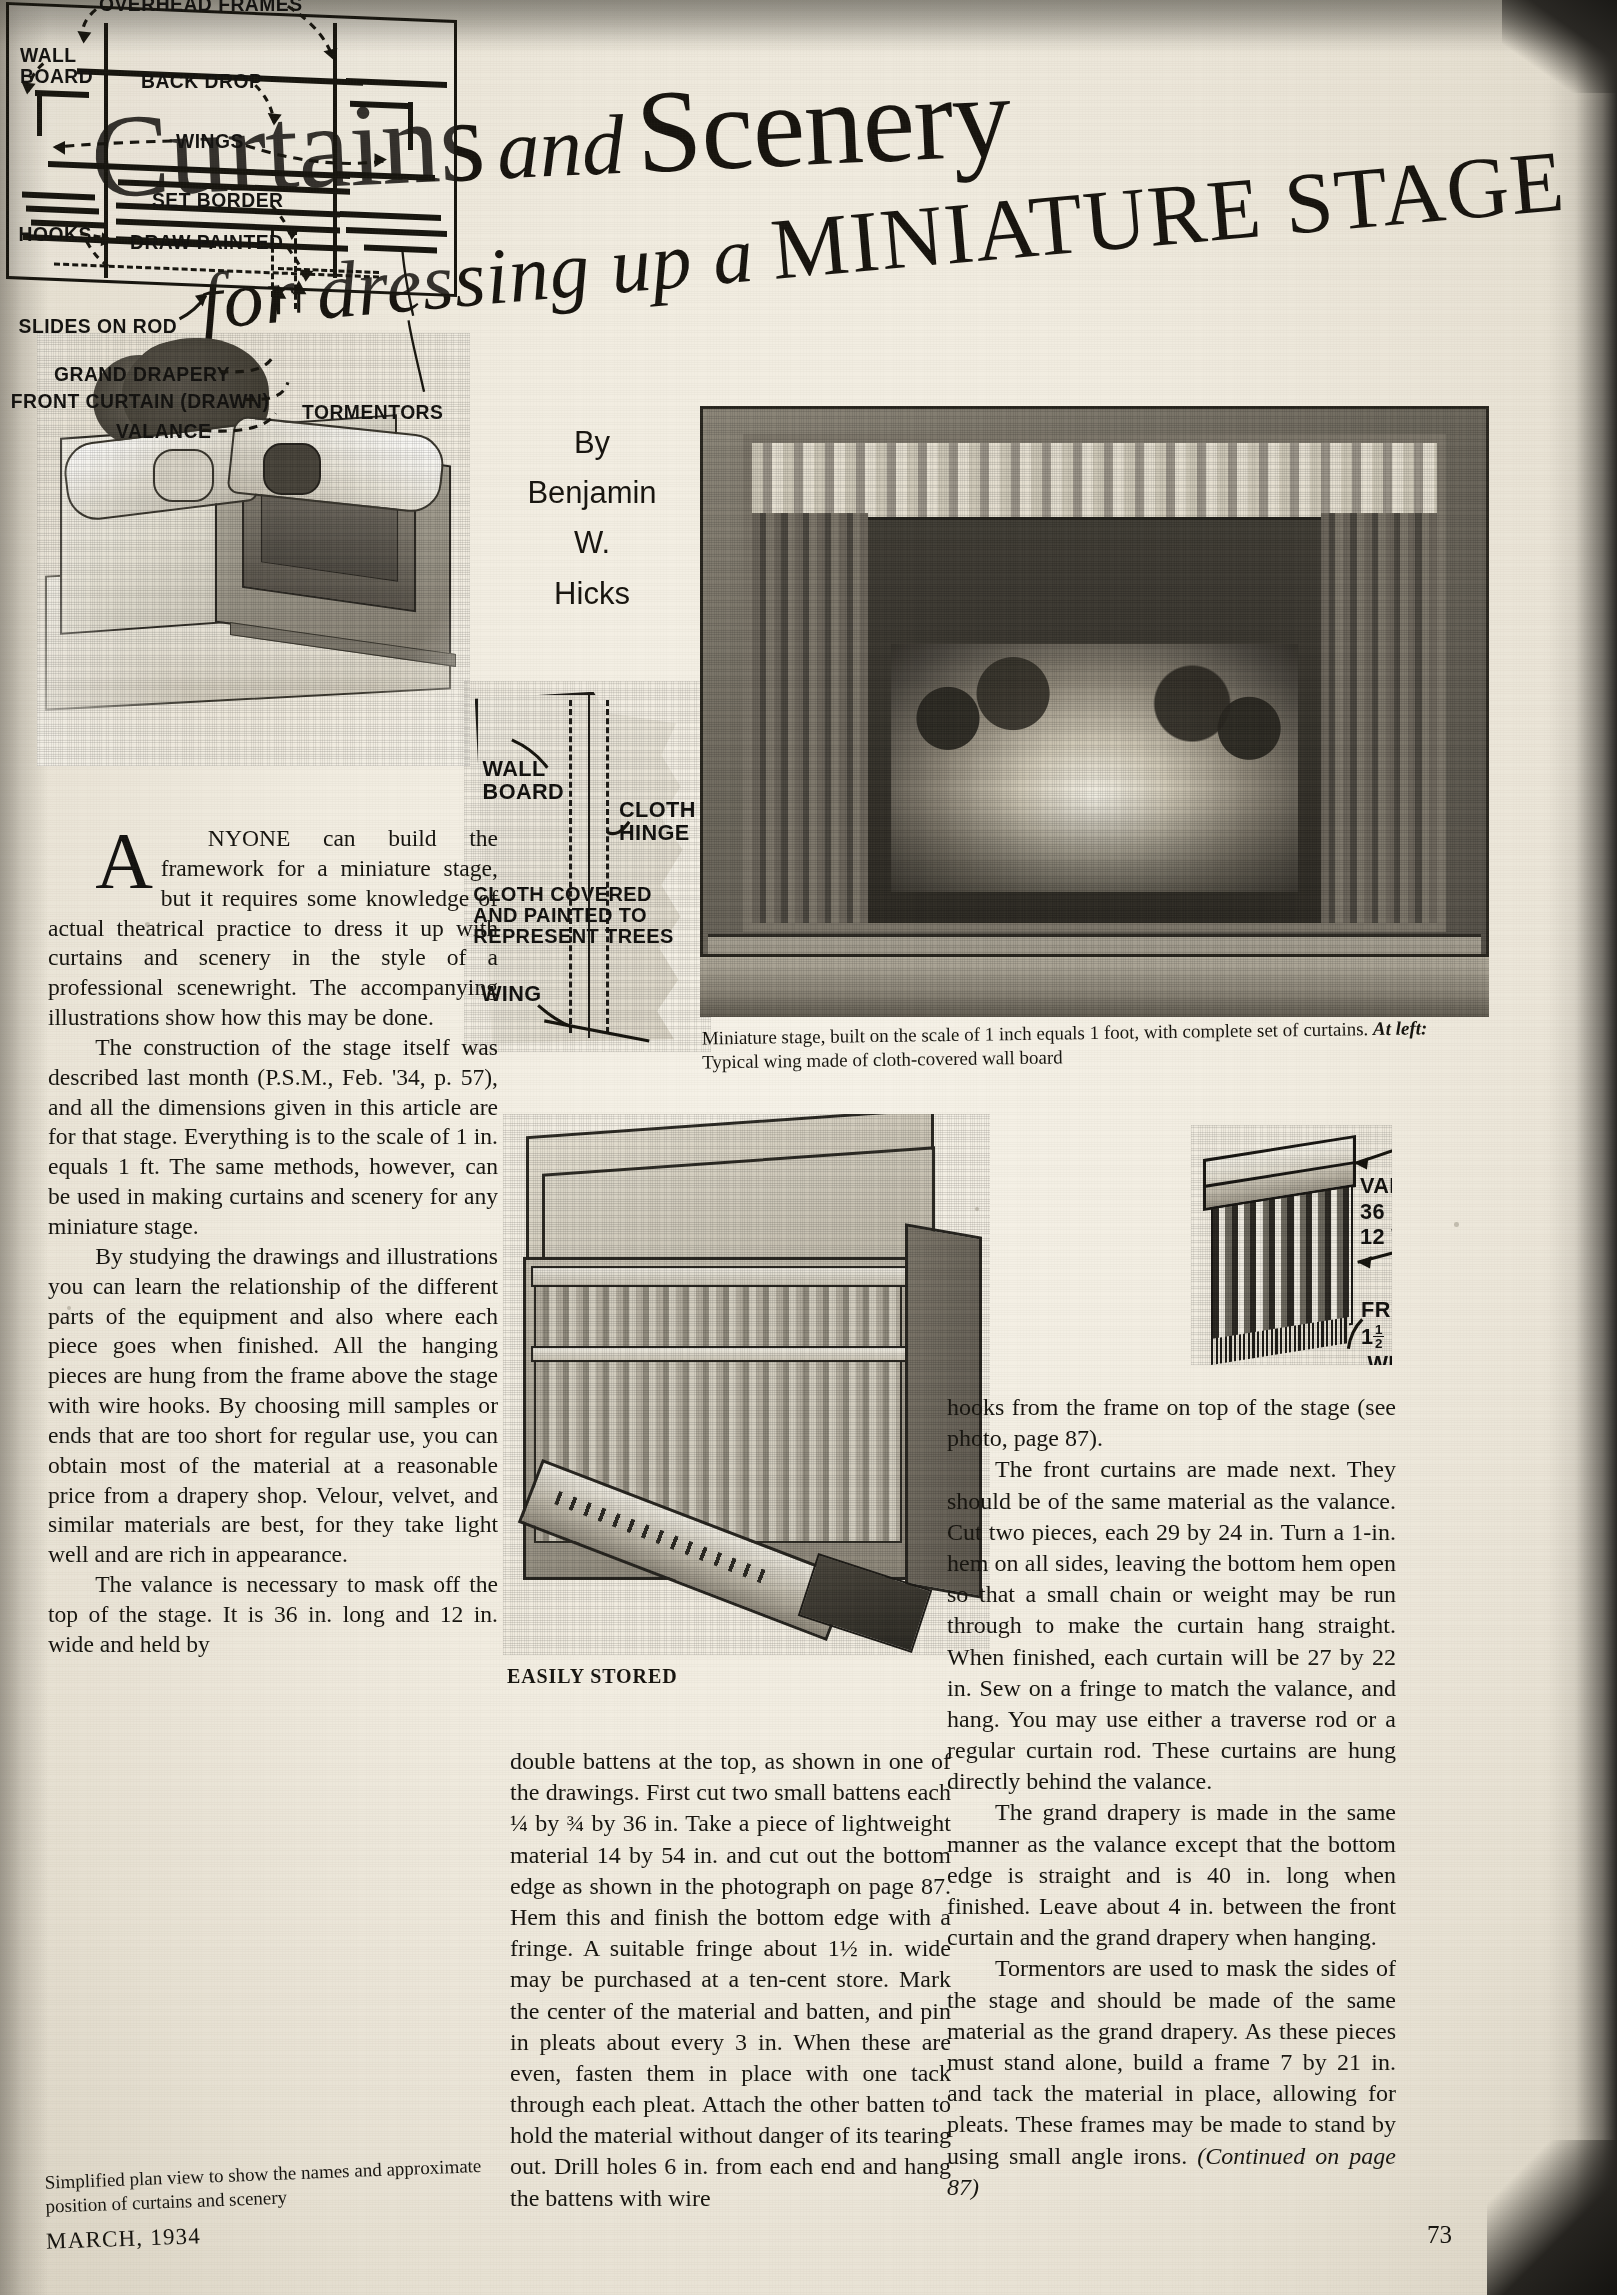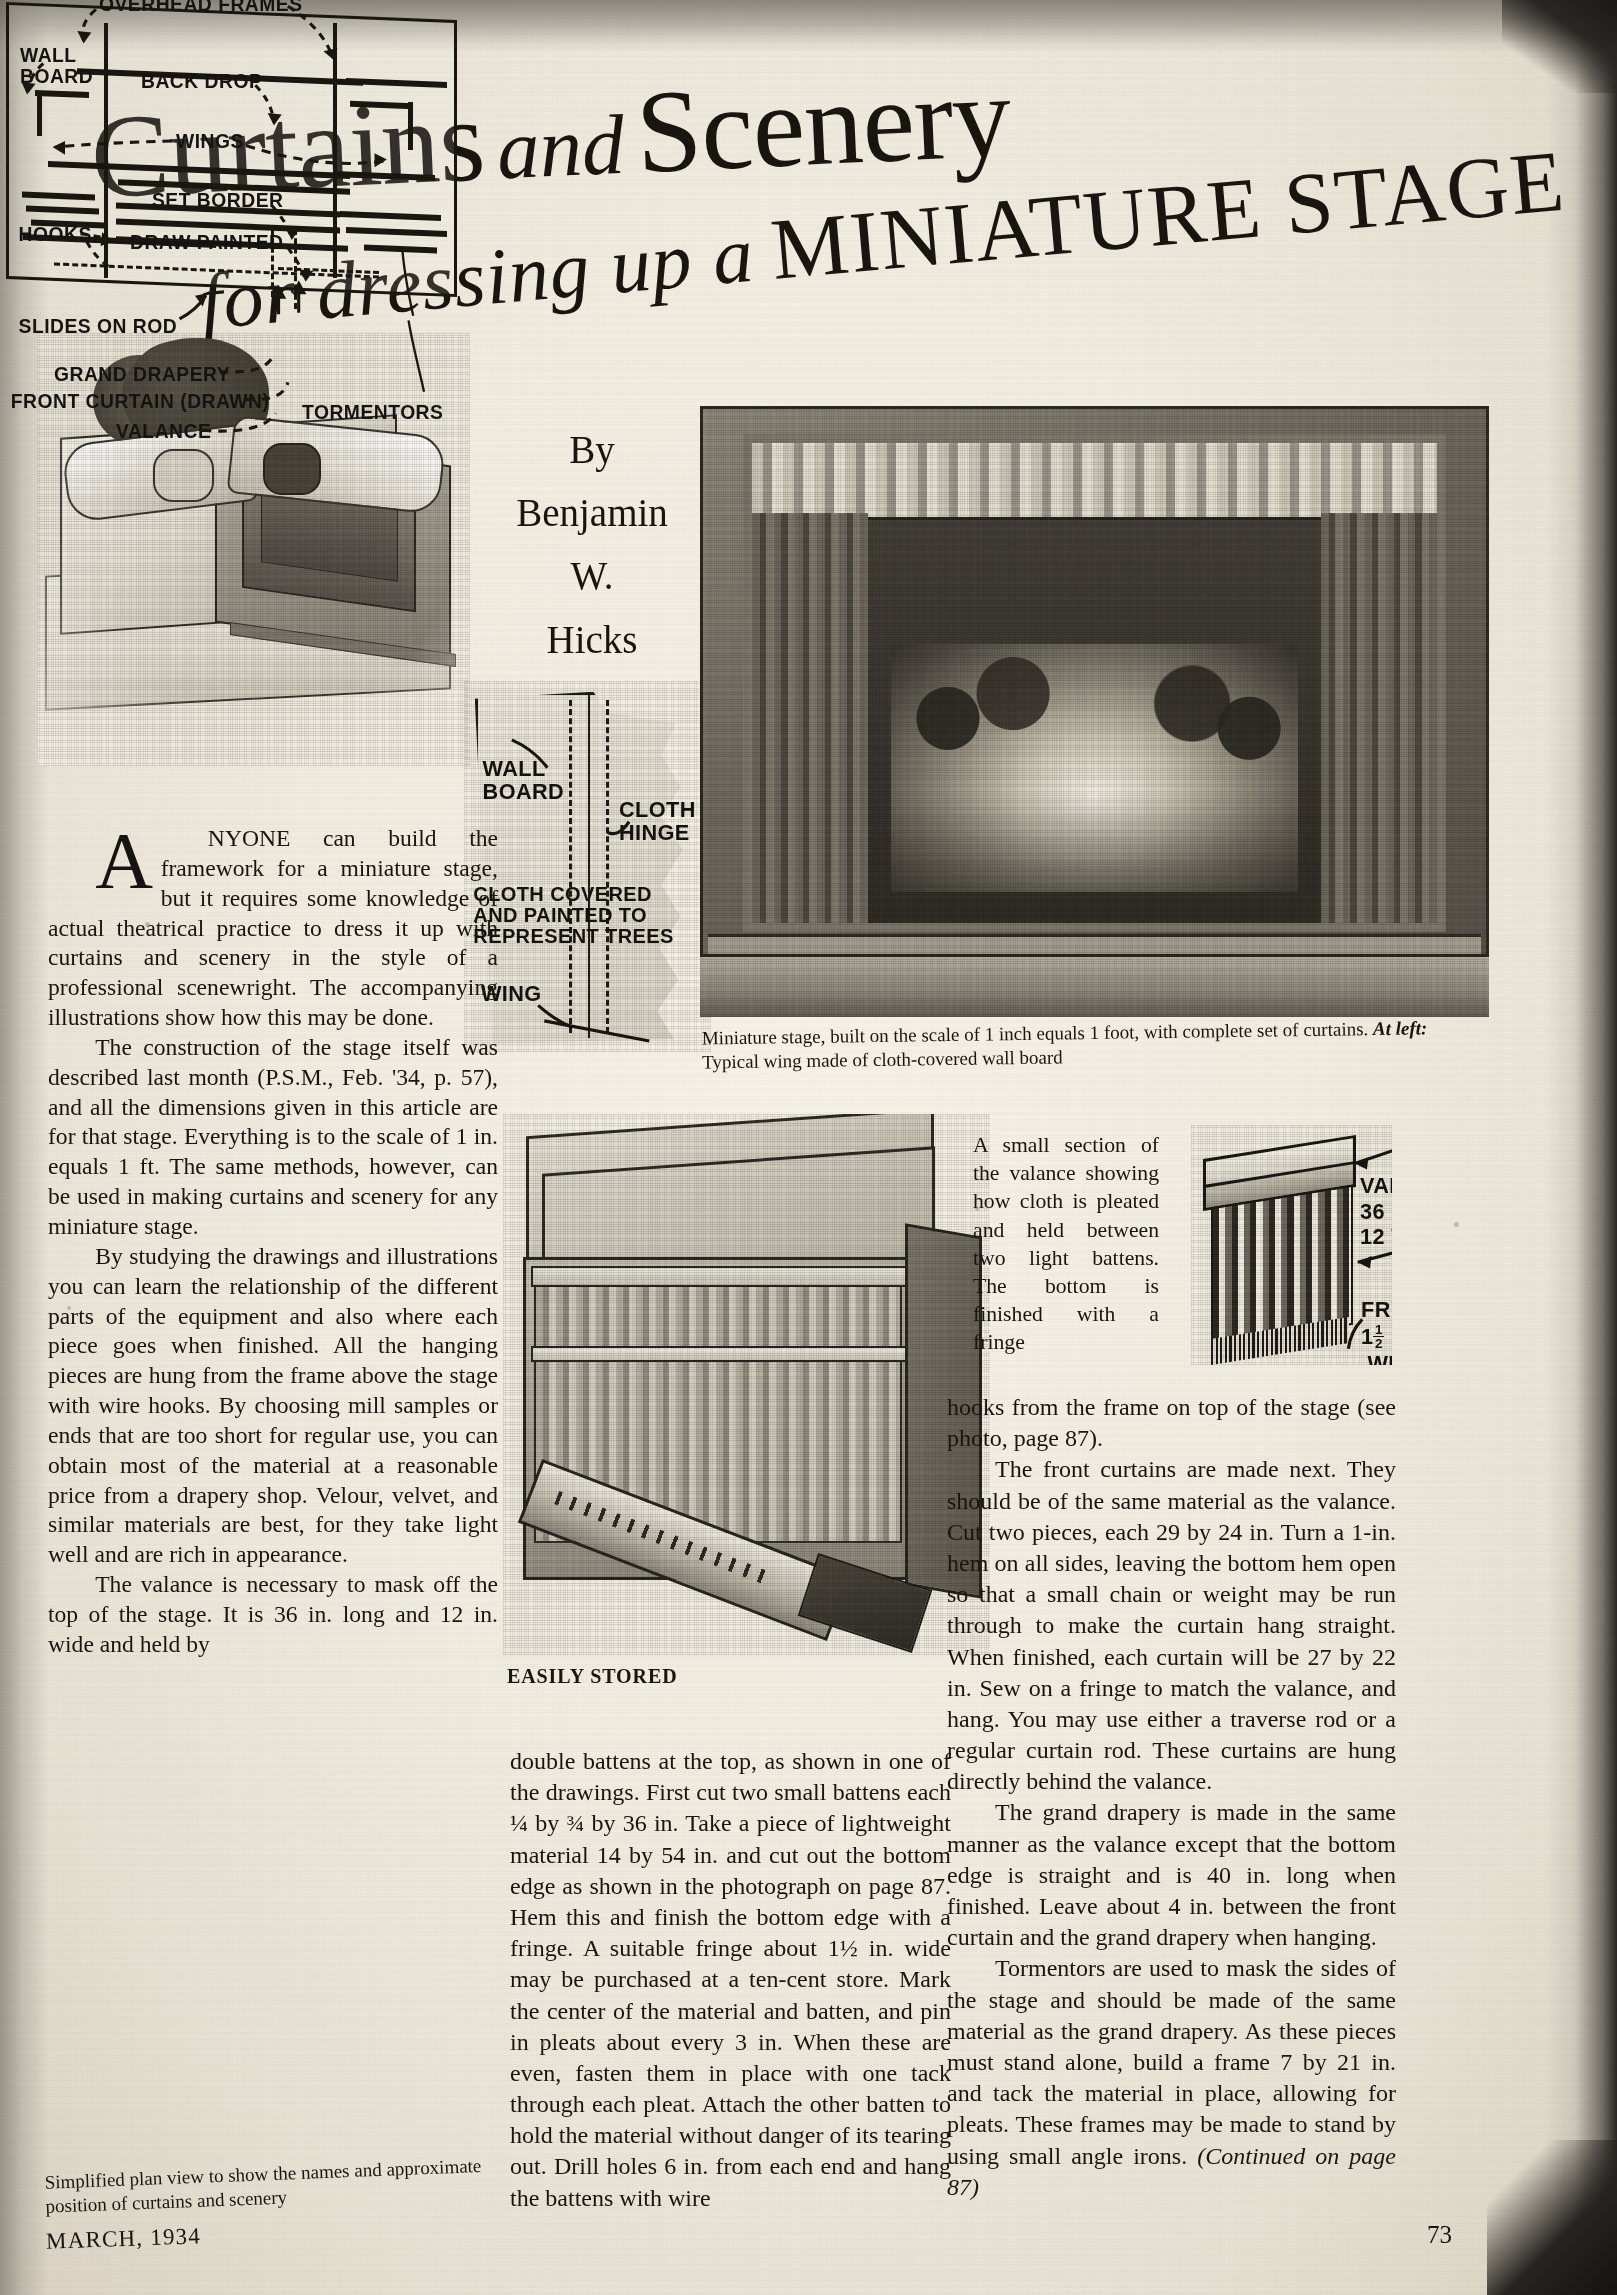--- a/index.html
+++ b/index.html
@@ -71,22 +71,22 @@
     font-size:80px;color:#17140f;letter-spacing:0.8px;
   }
   .mast-mini{
     font-family:"Liberation Serif", serif;
     font-size:87px;color:#17140f;letter-spacing:1.5px;padding-left:18.6px;
   }
 
   
   .byline{
     position:absolute;left:480px;top:418px;width:224px;text-align:center;
-    font-size:39px;line-height:1.62;color:#17140f;
-    font-family:Liberation Serif, serif;
+    font-size:31px;line-height:1.62;color:#17140f;
+    font-family:Liberation Sans, sans-serif;
   }
 
   
   .photo{position:absolute;overflow:hidden;}
   .halftone{
     position:absolute;inset:0;
     background-image:
       repeating-linear-gradient(0deg, rgba(0,0,0,.20) 0 0.8px, rgba(0,0,0,0) 0.8px 2.3px),
       repeating-linear-gradient(90deg, rgba(0,0,0,.14) 0 0.8px, rgba(0,0,0,0) 0.8px 2.3px);
     opacity:.55;pointer-events:none;
@@ -464,21 +464,20 @@
       <div class="st-ramp"></div>
       <div class="st-ramp-holes"></div>
       <div class="st-foot"></div>
       <div class="halftone"></div>
     </div>
 
     <div class="caption" id="cap-stored">
       <div class="hdr">EASILY STORED</div>
     </div>
 
-    <div id="cap-valance">A small section of the valance showing how cloth is pleated and held between two light battens. The bottom is finished with a fringe</div>
 
     <div class="photo" id="illo-valance">
       <div class="val-batten"></div>
       <div class="val-batten2"></div>
       <div class="val-cloth"></div>
       <div class="val-fringe"></div>
 
       <div class="val-lbl" id="vl-battens">
         <span>X  X 36  BATTENS</span>
       </div>

